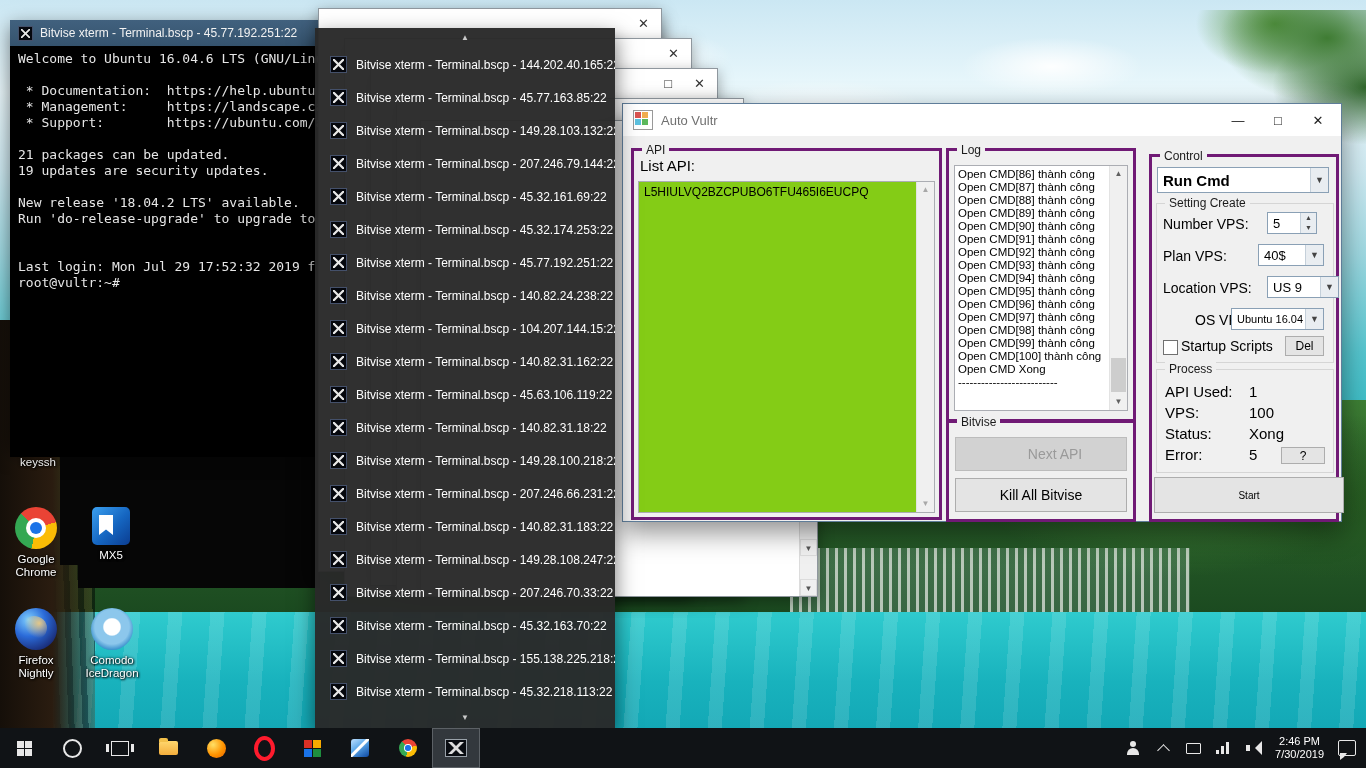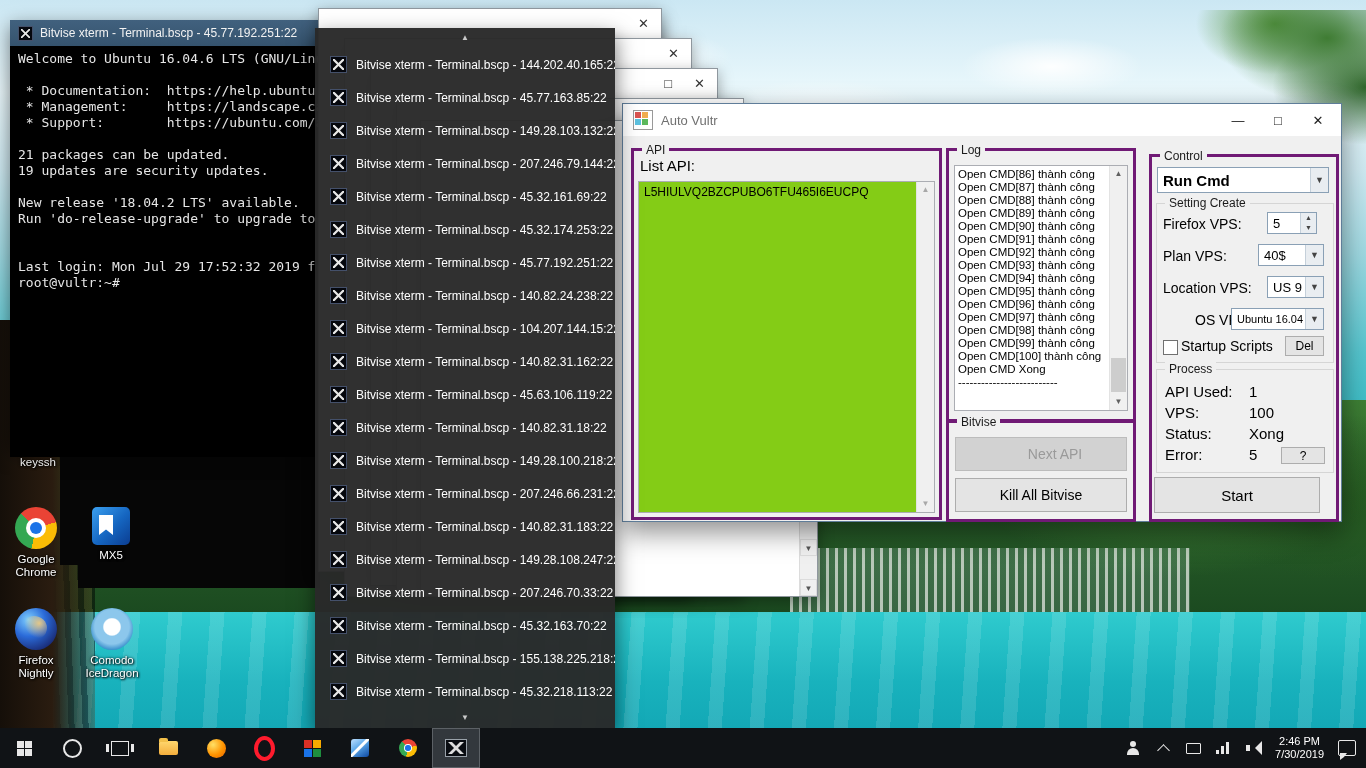--- a/index.html
+++ b/index.html
@@ -121,33 +121,33 @@
   .combo-run{position:absolute;left:5px;top:10px;width:172px;height:26px;}
   .combo-run .combo-val{font-size:15px;font-weight:bold;}
   .g-setting{position:absolute;left:4px;top:46px;width:176px;height:158px;border:1px solid #d5d5d5;}
   .srow-label{position:absolute;font-size:14px;color:#000;}
   .numud{position:absolute;left:110px;top:8px;width:50px;height:22px;background:#fff;border:1px solid #8aa0b5;
     display:flex;box-sizing:border-box;}
   .numud .val{flex:1;font-size:13px;display:flex;align-items:center;padding-left:5px;}
   .numud .spin{width:15px;display:flex;flex-direction:column;border-left:1px solid #c5d0da;}
   .numud .spin i{flex:1;font-style:normal;font-size:7px;line-height:9px;text-align:center;background:#e9edf1;color:#444;}
   .combo-plan{position:absolute;left:101px;top:40px;width:66px;height:22px;}
-  .combo-loc{position:absolute;left:110px;top:72px;width:57px;height:22px;}
+  .combo-loc{position:absolute;left:110px;top:72px;width:72px;height:22px;}
   .combo-os{position:absolute;left:74px;top:104px;width:93px;height:22px;}
   .combo-os .combo-val{font-size:11px;}
   .chk{position:absolute;left:6px;top:136px;width:13px;height:13px;background:#fff;border:1px solid #707070;}
   .chk-label{position:absolute;left:24px;top:134px;font-size:14px;color:#000;}
   .btn-del{position:absolute;left:128px;top:132px;width:39px;height:20px;font-size:12px;}
   .g-process{position:absolute;left:4px;top:212px;width:176px;height:102px;border:1px solid #d5d5d5;}
   .prow{position:relative;height:21px;}
   .prow .pl{position:absolute;left:8px;top:3px;font-size:15px;color:#000;}
   .prow .pv{position:absolute;left:92px;top:3px;font-size:15px;color:#000;}
   .proc-rows{position:absolute;left:0;top:10px;right:0;}
   .btn-help{position:absolute;right:8px;bottom:8px;width:44px;height:17px;font-size:12px;}
-  .btn-start{position:absolute;left:2px;top:320px;width:166px;height:36px;font-size:15px;}
+  .btn-start{position:absolute;left:2px;top:320px;width:190px;height:36px;font-size:10px;}
   
   .taskbar{position:absolute;left:0;right:0;bottom:0;height:40px;background:#101316;z-index:100;
     display:flex;align-items:stretch;}
   .tb-btn{width:48px;display:flex;align-items:center;justify-content:center;position:relative;}
   .tb-btn.active{background:#33383d;box-shadow:inset 0 0 0 1px #5c6166;}
   .winlogo{display:grid;grid-template:7px 7px/7px 7px;gap:1px;}
   .winlogo i{background:#e8e8e8;}
   .cortana{width:15px;height:15px;border:2px solid #e8e8e8;border-radius:50%;}
   .taskview{width:16px;height:13px;border:1.5px solid #e8e8e8;position:relative;}
   .taskview::before,.taskview::after{content:"";position:absolute;top:2px;width:3px;height:8px;background:#e8e8e8;}
@@ -447,21 +447,21 @@
       <span class="grp-label">Control</span>
 
       <div class="combo combo-run">
         <span class="combo-val">Run Cmd</span>
         <span class="combo-btn">▼</span>
       </div>
 
       <div class="g-setting">
         <span class="grp-label">Setting Create</span>
 
-        <span class="srow-label" style="left:6px;top:12px;">Firefox VPS:</span>
+        <span class="srow-label" style="left:6px;top:12px;">Number VPS:</span>
         <div class="numud">
           <span class="val">5</span>
           <span class="spin">
             <i>▲</i>
             <i>▼</i>
           </span>
         </div>
 
         <span class="srow-label" style="left:6px;top:44px;">Plan VPS:</span>
         <div class="combo combo-plan">

